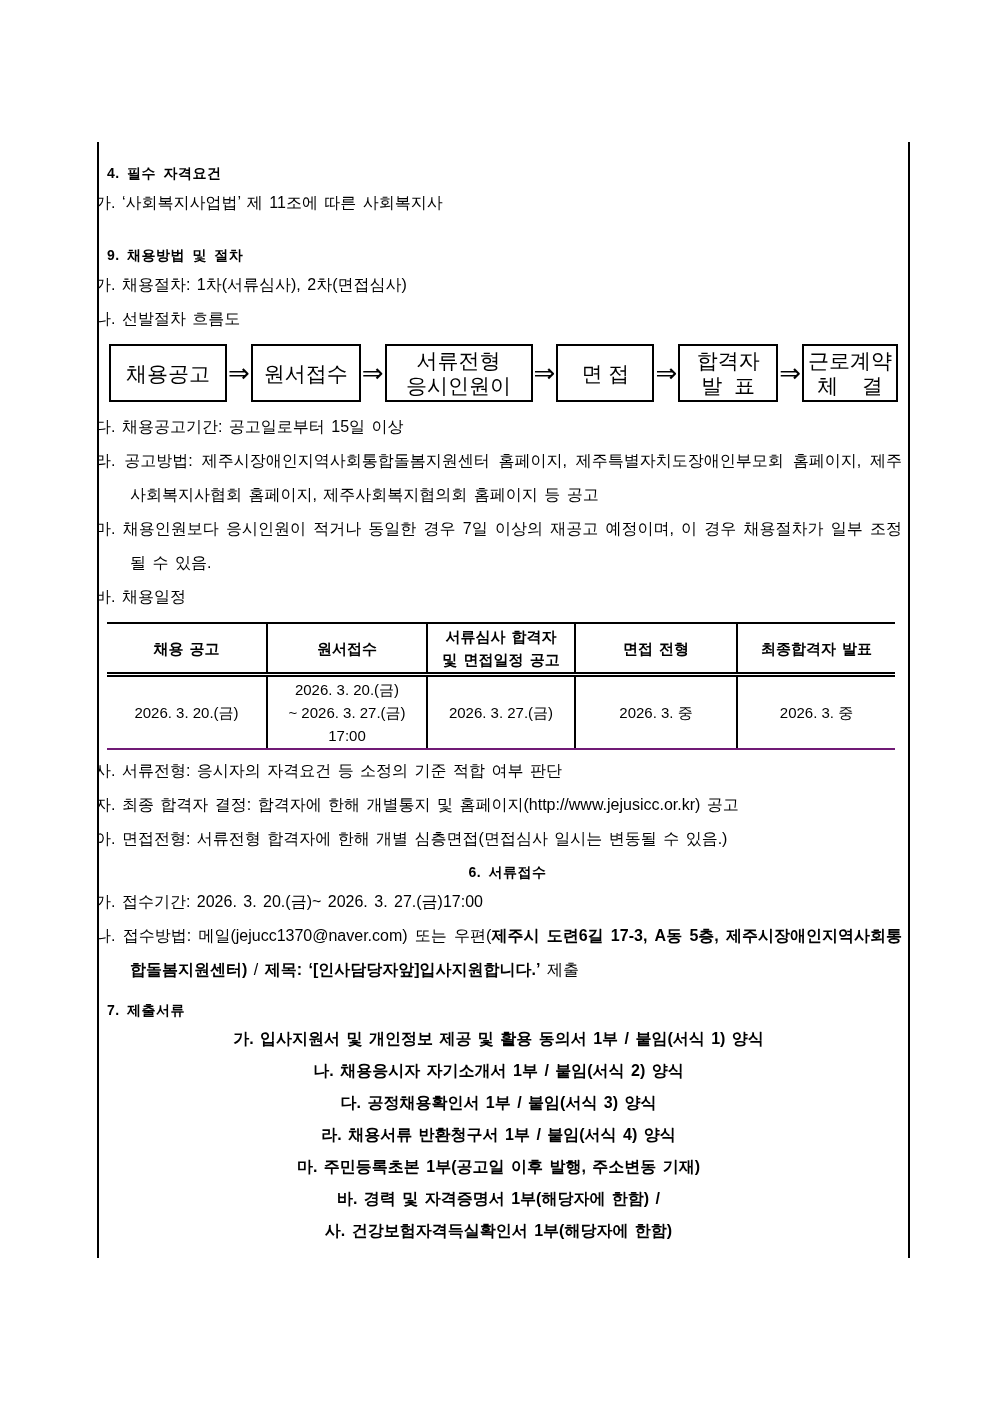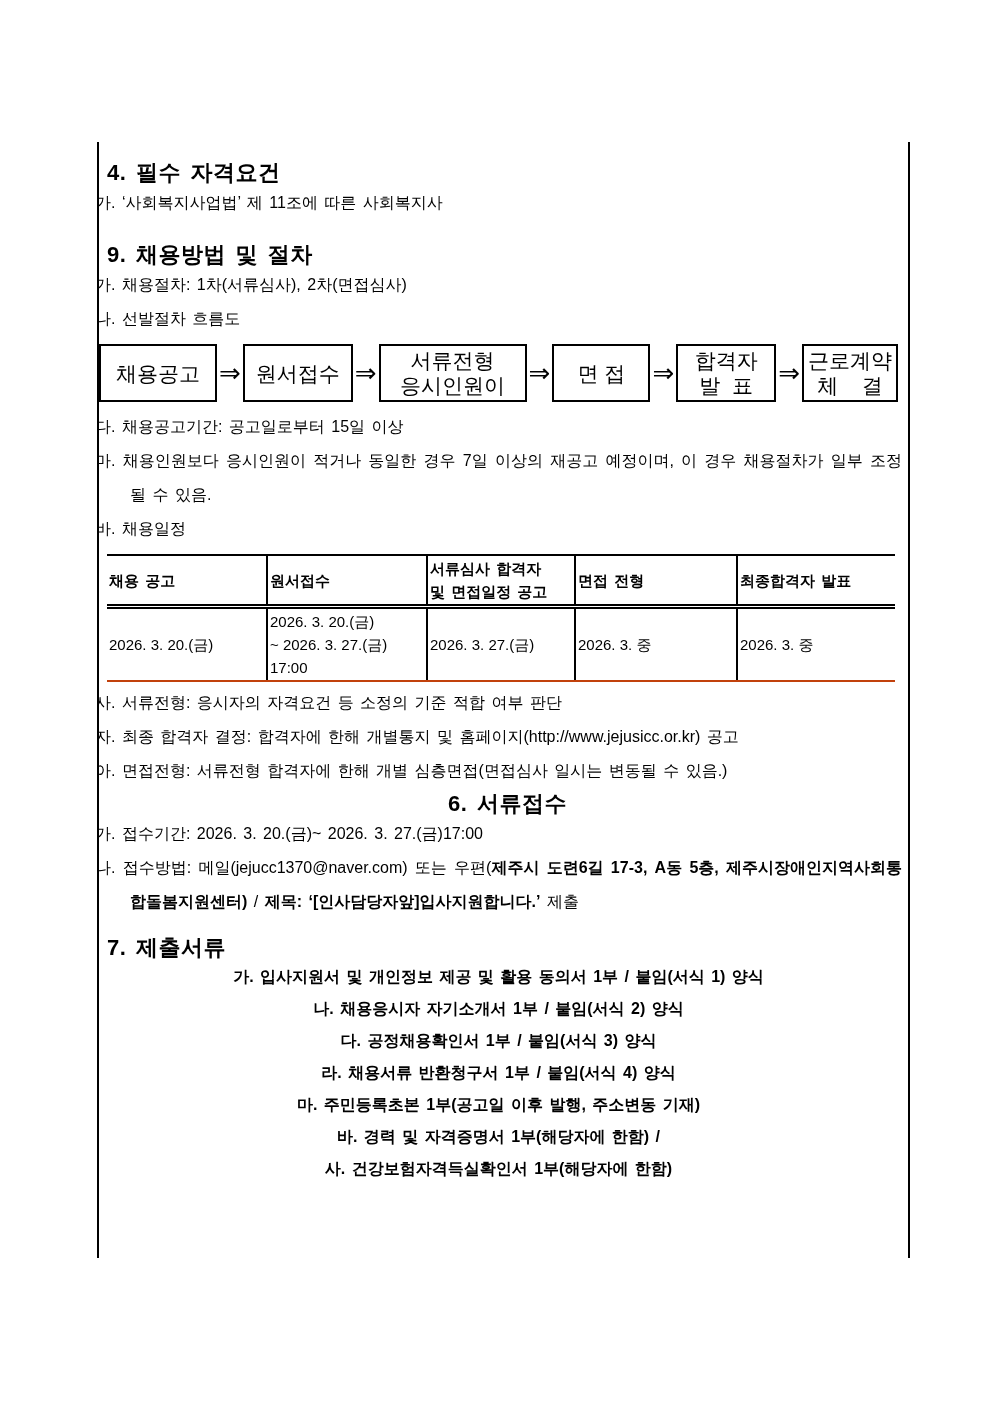--- a/index.html
+++ b/index.html
@@ -7,59 +7,59 @@
     width:992px;height:1403px;background:#ffffff;color:#000;
     font-family:"Liberation Sans","DejaVu Sans",sans-serif;
     position:relative;overflow:hidden;
   }
   .frame{
     position:absolute;left:97px;top:142px;width:813px;height:1116px;
     border-left:2px solid #000;border-right:2px solid #000;
     box-sizing:border-box;padding-top:10px;overflow:hidden;
   }
   .sec{
-    font-size:22px;line-height:26px;font-weight:bold;margin:0;
+    font-size:14px;line-height:26px;font-weight:bold;margin:0;
     padding-left:8px;letter-spacing:0.5px;word-spacing:3px;
   }
   #h4{margin-top:8px;}
   #h5{margin-top:22px;}
   #h6{margin-top:3px;text-align:center;}
-  #h7{margin-top:16px;}
+  #h7{margin-top:10px;}
   .item{
     font-size:16px;line-height:34px;margin:0;
     padding-left:31px;padding-right:6px;text-indent:-35px;
     word-spacing:2px;
   }
   .just{text-align:justify;word-break:break-all;}
   .bold{font-weight:bold;}
   .s7 .item{line-height:32px;font-weight:bold;text-align:center;}
   
   .flow{
-    margin:8px 10px 8px 0;height:58px;
+    margin:8px 10px 8px 10px;height:58px;
     display:flex;align-items:center;justify-content:space-between;
   }
   .fbox{
     border:2px solid #000;height:58px;box-sizing:border-box;
     display:flex;flex-direction:column;justify-content:center;
     text-align:center;flex:0 0 auto;
   }
   .fline{display:block;font-size:21px;line-height:25px;white-space:pre;}
   .farrow{font-size:26px;line-height:26px;flex:0 0 auto;padding:0 1px;}
   
   .sched{
     border-collapse:collapse;table-layout:fixed;width:788px;
-    margin:8px 0 0 8px;text-align:left;
+    margin:8px 0 0 8px;text-align:center;
   }
   .sched th{
     border-top:2px solid #000;border-bottom:5px double #000;
     font-size:15px;font-weight:bold;height:44px;line-height:23px;
     white-space:pre-line;padding:1px 2px;word-spacing:2px;
   }
   .sched td{
-    border-bottom:2px solid #c2410c;
+    border-bottom:2px solid #701a75;
     font-size:15px;font-weight:normal;height:64px;line-height:23px;
     white-space:pre-line;padding:1px 2px;
   }
   .sched th + th,.sched td + td{border-left:2px solid #000;}
 </style>
 </head>
 <body>
 
 <div class="page">
   <div class="frame">
@@ -97,20 +97,21 @@
         <span class="fline">발  표</span>
       </div>
       <span class="farrow">⇒</span>
       <div class="fbox" style="width:96px">
         <span class="fline">근로계약</span>
         <span class="fline">체    결</span>
       </div>
     </div>
 
     <div class="item">다. 채용공고기간: 공고일로부터 15일 이상</div>
+    <div class="item just">라. 공고방법: 제주시장애인지역사회통합돌봄지원센터 홈페이지, 제주특별자치도장애인부모회 홈페이지, 제주사회복지사협회 홈페이지, 제주사회복지협의회 홈페이지 등 공고</div>
     <div class="item just">마. 채용인원보다 응시인원이 적거나 동일한 경우 7일 이상의 재공고 예정이며, 이 경우 채용절차가 일부 조정될 수 있음.</div>
     <div class="item">바. 채용일정</div>
 
     <table class="sched">
       <colgroup>
         <col style="width:160px">
           <col style="width:160px">
           <col style="width:148px">
           <col style="width:162px">
           <col style="width:158px">

